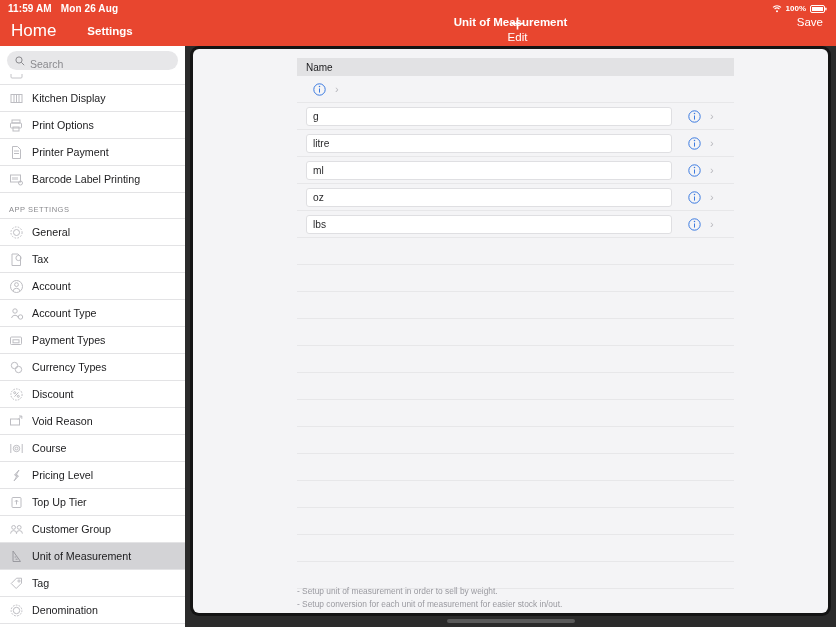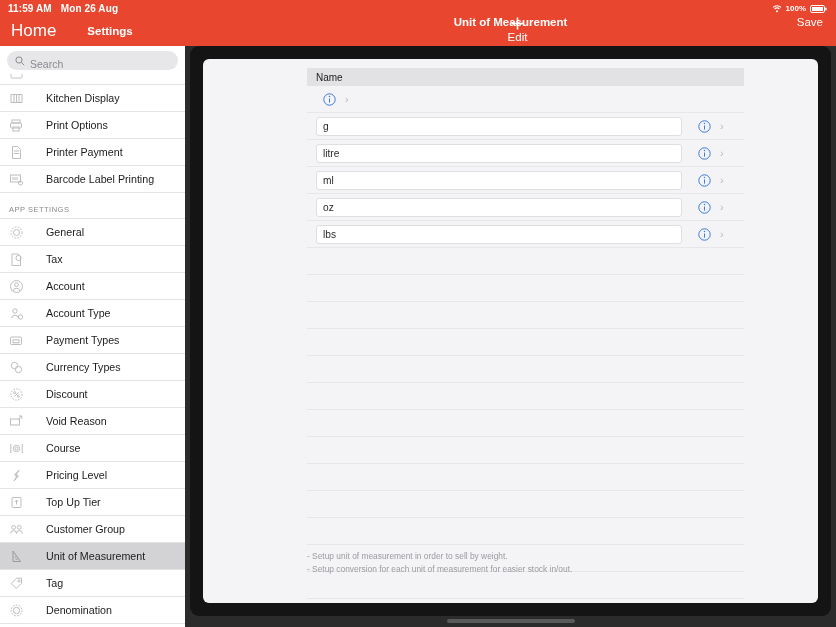--- a/index.html
+++ b/index.html
@@ -45,21 +45,21 @@
   .sidebar-scroll {
     height: 557px; overflow: hidden; background: #fff;
     position: relative;
   }
   .cut-row { height: 11px; border-bottom: 1px solid #E3E3E5; position: relative; overflow:hidden;}
   .cut-row .ic { position:absolute; left:9px; top:-8px; }
 
   .side-item {
     height: 27px; display: flex; align-items: center;
     border-bottom: 1px solid #E3E3E5;
-    padding-left: 9px; gap: 22px;
+    padding-left: 9px; gap: 8px;
   }
   .side-item.sel { background: #D3D3D6; }
   .side-item .lbl { font-size: 10.7px; color: #1c1c1e; }
   .side-icon { width: 15px; height: 15px; flex: 0 0 15px; display:flex; align-items:center; justify-content:center; }
   .side-icon svg { display: block; }
   .sec-head {
     height: 26px; display: flex; align-items: flex-end;
     padding: 0 0 4px 9px; border-bottom: 1px solid #E3E3E5;
     background: #fff;
   }
@@ -87,21 +87,21 @@
     color: #fff; font-size: 11.5px; font-weight: bold; pointer-events: none;
   }
   .save-btn {
     position: absolute; right: 13px; color:#fff; font-size: 11.5px;
   }
 
   .bezel {
     position: absolute; left: 5px; top: 46px;
     width: 641px; height: 570px;
     background: #141414; border-radius: 9px;
-    padding: 13px;
+    padding: 3px;
   }
   .panel {
     width: 100%; height: 100%;
     background: #F4F4F6; border-radius: 6px;
     overflow: hidden; position: relative;
   }
 
   .tbl-head {
     position: absolute; left: 104px; top: 9px;
     width: 437px; height: 18px;
@@ -119,21 +119,21 @@
     width: 366px; height: 19px; margin-left: 9px;
     background: #fff; border: 1px solid #DFDFE2; border-radius: 3px;
     display: flex; align-items: center; padding-left: 6px;
   }
   .row-input span { font-size: 10.2px; color: #2a2a2c; }
   .info-ic { margin-left: 16px; display:flex; align-items:center; }
   .chev { margin-left: 9px; color: #B9B9BE; font-size: 11px; line-height: 1; }
   .row.empty { }
 
   .notes {
-    position: absolute; left: 104px; bottom: 27px; width: 470px;
+    position: absolute; left: 104px; bottom: 2px; width: 470px;
   }
   .notes div { font-size: 8.4px; color: #9A9AA0; line-height: 13px; }
 
   .home-ind {
     position: absolute; left: 50%; transform: translateX(-50%);
     bottom: 4px; width: 128px; height: 4px;
     background: #5a5a5a; border-radius: 2px;
   }
 </style>
 </head>

